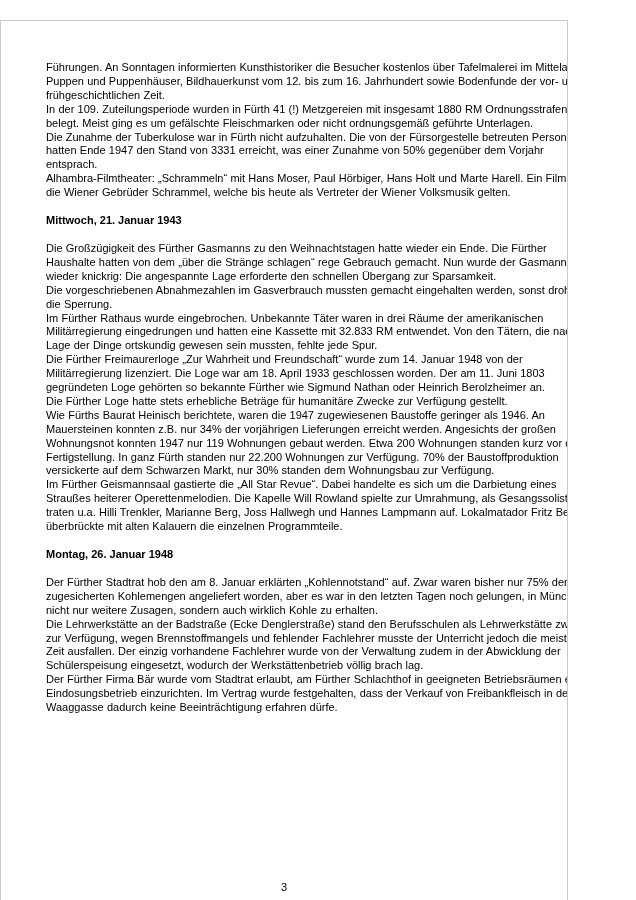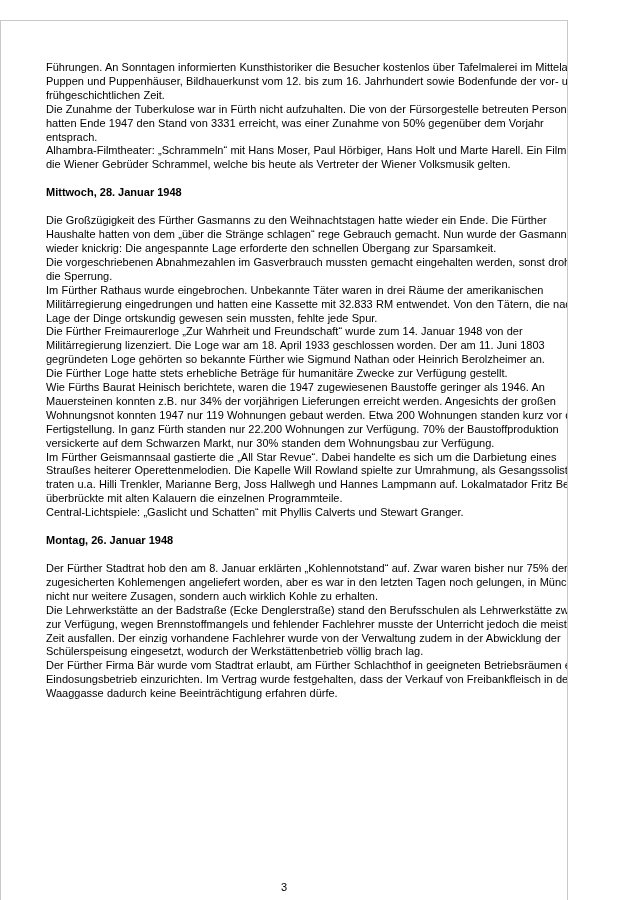--- a/index.html
+++ b/index.html
@@ -44,30 +44,30 @@
     text-align: center;
     font-size: 11px;
   }
 </style>
 </head>
 <body>
 
 <div class="page">
   <div class="doc-body">
       <p class="doc-para">Führungen. An Sonntagen informierten Kunsthistoriker die Besucher kostenlos über Tafelmalerei im Mittelalter, Puppen und Puppenhäuser, Bildhauerkunst vom 12. bis zum 16. Jahrhundert sowie Bodenfunde der vor- und frühgeschichtlichen Zeit.</p>
+      <p class="doc-para">In der 109. Zuteilungsperiode wurden in Fürth 41 (!) Metzgereien mit insgesamt 1880 RM Ordnungsstrafen belegt. Meist ging es um gefälschte Fleischmarken oder nicht ordnungsgemäß geführte Unterlagen.</p>
       <p class="doc-para">Die Zunahme der Tuberkulose war in Fürth nicht aufzuhalten. Die von der Fürsorgestelle betreuten Personen hatten Ende 1947 den Stand von 3331 erreicht, was einer Zunahme von 50% gegenüber dem Vorjahr entsprach.</p>
       <p class="doc-para">Alhambra-Filmtheater: „Schrammeln“ mit Hans Moser, Paul Hörbiger, Hans Holt und Marte Harell. Ein Film über die Wiener Gebrüder Schrammel, welche bis heute als Vertreter der Wiener Volksmusik gelten.</p>
-      <h2 class="doc-heading">Mittwoch, 28. Januar 1948</h2>
+      <h2 class="doc-heading">Mittwoch, 21. Januar 1943</h2>
       <p class="doc-para">Die Großzügigkeit des Fürther Gasmanns zu den Weihnachtstagen hatte wieder ein Ende. Die Fürther Haushalte hatten von dem „über die Stränge schlagen“ rege Gebrauch gemacht. Nun wurde der Gasmann wieder knickrig: Die angespannte Lage erforderte den schnellen Übergang zur Sparsamkeit.</p>
       <p class="doc-para">Die vorgeschriebenen Abnahmezahlen im Gasverbrauch mussten gemacht eingehalten werden, sonst drohte die Sperrung.</p>
       <p class="doc-para">Im Fürther Rathaus wurde eingebrochen. Unbekannte Täter waren in drei Räume der amerikanischen Militärregierung eingedrungen und hatten eine Kassette mit 32.833 RM entwendet. Von den Tätern, die nach Lage der Dinge ortskundig gewesen sein mussten, fehlte jede Spur.</p>
       <p class="doc-para">Die Fürther Freimaurerloge „Zur Wahrheit und Freundschaft“ wurde zum 14. Januar 1948 von der Militärregierung lizenziert. Die Loge war am 18. April 1933 geschlossen worden. Der am 11. Juni 1803 gegründeten Loge gehörten so bekannte Fürther wie Sigmund Nathan oder Heinrich Berolzheimer an.</p>
       <p class="doc-para">Die Fürther Loge hatte stets erhebliche Beträge für humanitäre Zwecke zur Verfügung gestellt.</p>
       <p class="doc-para">Wie Fürths Baurat Heinisch berichtete, waren die 1947 zugewiesenen Baustoffe geringer als 1946. An Mauersteinen konnten z.B. nur 34% der vorjährigen Lieferungen erreicht werden. Angesichts der großen Wohnungsnot konnten 1947 nur 119 Wohnungen gebaut werden. Etwa 200 Wohnungen standen kurz vor der Fertigstellung. In ganz Fürth standen nur 22.200 Wohnungen zur Verfügung. 70% der Baustoffproduktion versickerte auf dem Schwarzen Markt, nur 30% standen dem Wohnungsbau zur Verfügung.</p>
       <p class="doc-para">Im Fürther Geismannsaal gastierte die „All Star Revue“. Dabei handelte es sich um die Darbietung eines Straußes heiterer Operettenmelodien. Die Kapelle Will Rowland spielte zur Umrahmung, als Gesangssolisten traten u.a. Hilli Trenkler, Marianne Berg, Joss Hallwegh und Hannes Lampmann auf. Lokalmatador Fritz Bernet überbrückte mit alten Kalauern die einzelnen Programmteile.</p>
-      <p class="doc-para">Central-Lichtspiele: „Gaslicht und Schatten“ mit Phyllis Calverts und Stewart Granger.</p>
       <h2 class="doc-heading">Montag, 26. Januar 1948</h2>
       <p class="doc-para">Der Fürther Stadtrat hob den am 8. Januar erklärten „Kohlennotstand“ auf. Zwar waren bisher nur 75% der zugesicherten Kohlemengen angeliefert worden, aber es war in den letzten Tagen noch gelungen, in München nicht nur weitere Zusagen, sondern auch wirklich Kohle zu erhalten.</p>
       <p class="doc-para">Die Lehrwerkstätte an der Badstraße (Ecke Denglerstraße) stand den Berufsschulen als Lehrwerkstätte zwar zur Verfügung, wegen Brennstoffmangels und fehlender Fachlehrer musste der Unterricht jedoch die meiste Zeit ausfallen. Der einzig vorhandene Fachlehrer wurde von der Verwaltung zudem in der Abwicklung der Schülerspeisung eingesetzt, wodurch der Werkstättenbetrieb völlig brach lag.</p>
       <p class="doc-para">Der Fürther Firma Bär wurde vom Stadtrat erlaubt, am Fürther Schlachthof in geeigneten Betriebsräumen einen Eindosungsbetrieb einzurichten. Im Vertrag wurde festgehalten, dass der Verkauf von Freibankfleisch in der Waaggasse dadurch keine Beeinträchtigung erfahren dürfe.</p>
     </div>
   <div class="page-number">3</div>
 </div>
 
 </body></html>

